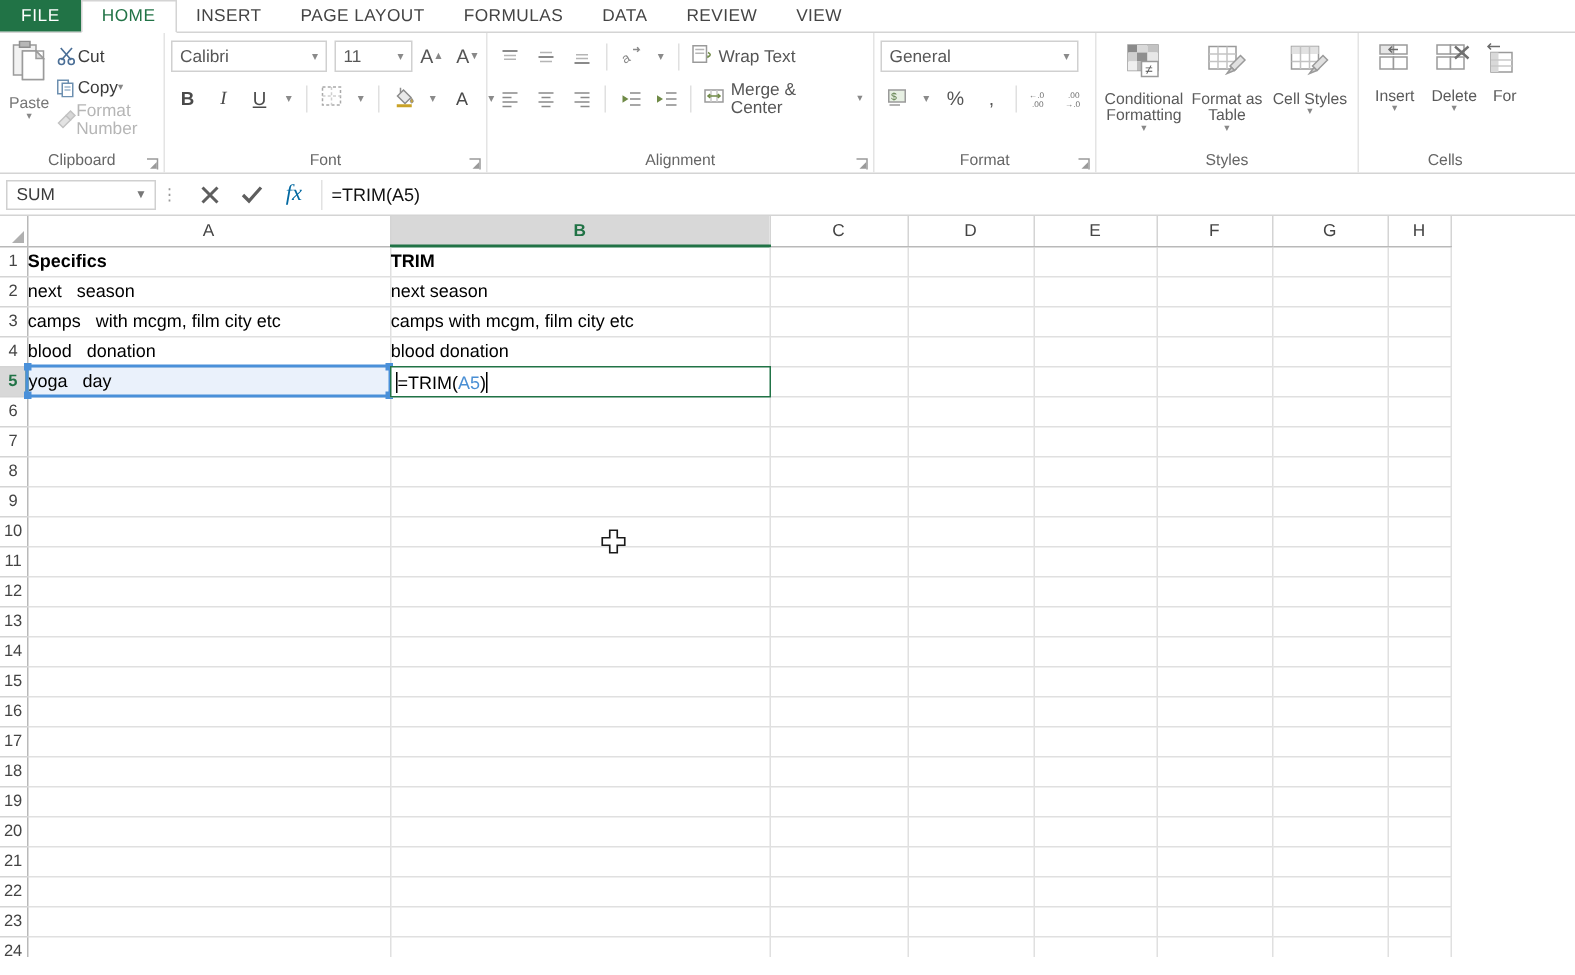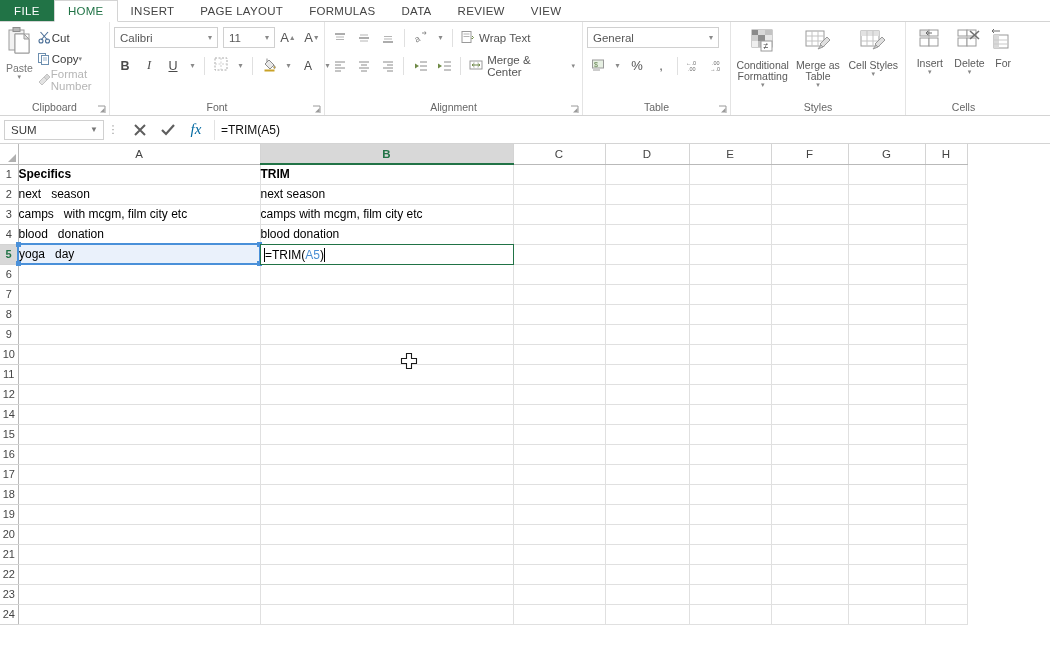--- a/index.html
+++ b/index.html
@@ -534,21 +534,21 @@
             </svg>
         </div>
         <div class="btn">
           <svg width="17" height="14" viewBox="0 0 17 14">
               <text x="2" y="6" font-size="5.5" fill="#6b6b6b">.00</text>
               <text x="0" y="12" font-size="5.5" fill="#6b6b6b">→.0</text>
             </svg>
         </div>
       </div>
     </div>
-    <div class="group-label">Table</div>
+    <div class="group-label">Format</div>
     <span class="dlg">
       <svg width="9" height="9" viewBox="0 0 9 9">
           <path d="M1 1 h7 v7" fill="none" stroke="#9a9a9a"></path>
           <path d="M7.5 7.5 L3 7.5 L7.5 3 z" fill="#9a9a9a"></path>
         </svg>
     </span>
   </div>
 
   <div class="group g-styles">
     <div class="group-body" style="justify-content:space-around;padding-top:1px;">
@@ -577,21 +577,21 @@
           <svg width="30" height="30" viewBox="0 0 30 30">
             <rect x="3" y="3" width="18" height="15" fill="#fff" stroke="#9a9a9a"></rect>
             <line x1="3" y1="8" x2="21" y2="8" stroke="#c3c3c3"></line>
             <line x1="3" y1="13" x2="21" y2="13" stroke="#c3c3c3"></line>
             <line x1="9" y1="3" x2="9" y2="18" stroke="#c3c3c3"></line>
             <line x1="15" y1="3" x2="15" y2="18" stroke="#c3c3c3"></line>
             <path d="M17 16 L24 9 L27 12 L20 19 z" fill="#e0e0e0" stroke="#9a9a9a"></path>
             <path d="M15 21 l3 -4 l2 2 z" fill="#cfcfcf" stroke="#9a9a9a"></path>
           </svg>
         </span>
-        <span>Merge as Table</span>
+        <span>Format as Table</span>
         <span class="caret-sm">▾</span>
       </div>
       <div class="style-btn">
         <span>
           <svg width="30" height="30" viewBox="0 0 30 30">
             <rect x="3" y="3" width="18" height="15" fill="#fff" stroke="#9a9a9a"></rect>
             <rect x="3" y="3" width="18" height="5" fill="#e2e2e2"></rect>
             <line x1="9" y1="3" x2="9" y2="18" stroke="#c3c3c3"></line>
             <line x1="15" y1="3" x2="15" y2="18" stroke="#c3c3c3"></line>
             <line x1="3" y1="13" x2="21" y2="13" stroke="#c3c3c3"></line>
@@ -819,20 +819,31 @@
           <td class="cell"></td>
           <td class="cell"></td>
           <td class="cell"></td>
           <td class="cell"></td>
           <td class="cell"></td>
           <td class="cell"></td>
           <td class="cell"></td>
           <td class="cell"></td>
         </tr>
         <tr>
+          <td class="rowhead"><span>13</span></td>
+          <td class="cell"></td>
+          <td class="cell"></td>
+          <td class="cell"></td>
+          <td class="cell"></td>
+          <td class="cell"></td>
+          <td class="cell"></td>
+          <td class="cell"></td>
+          <td class="cell"></td>
+        </tr>
+        <tr>
           <td class="rowhead"><span>14</span></td>
           <td class="cell"></td>
           <td class="cell"></td>
           <td class="cell"></td>
           <td class="cell"></td>
           <td class="cell"></td>
           <td class="cell"></td>
           <td class="cell"></td>
           <td class="cell"></td>
         </tr>

